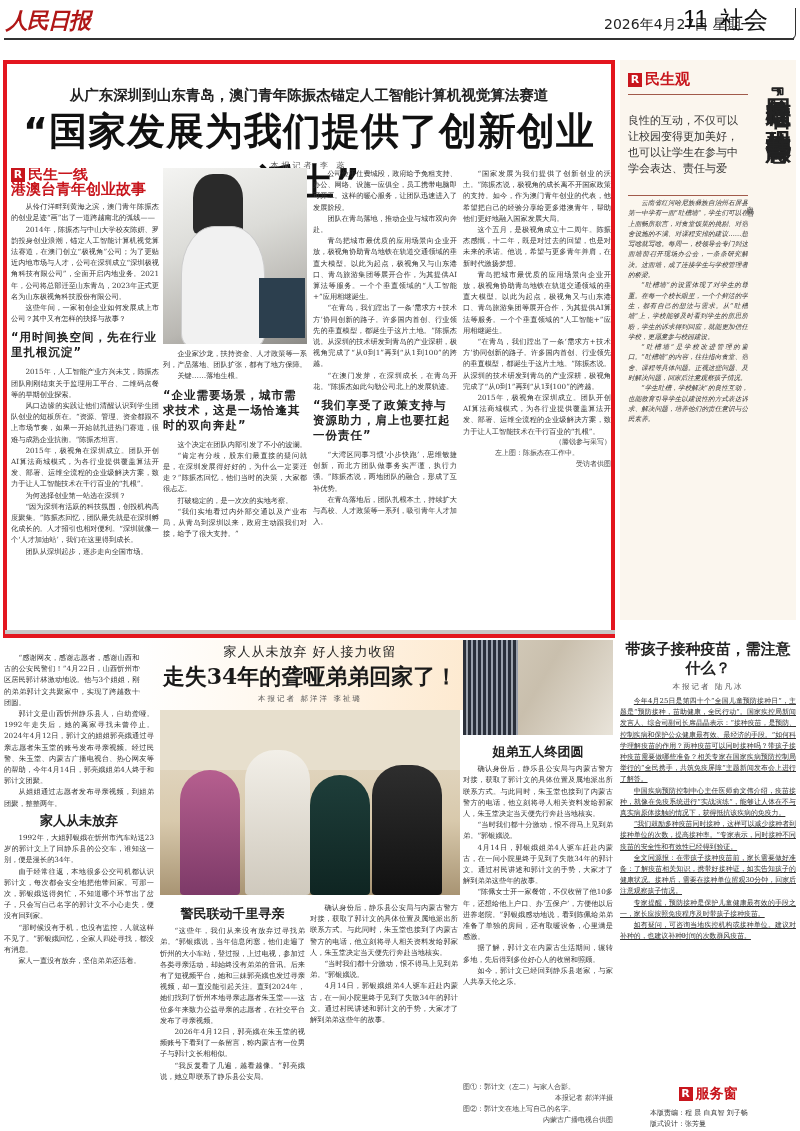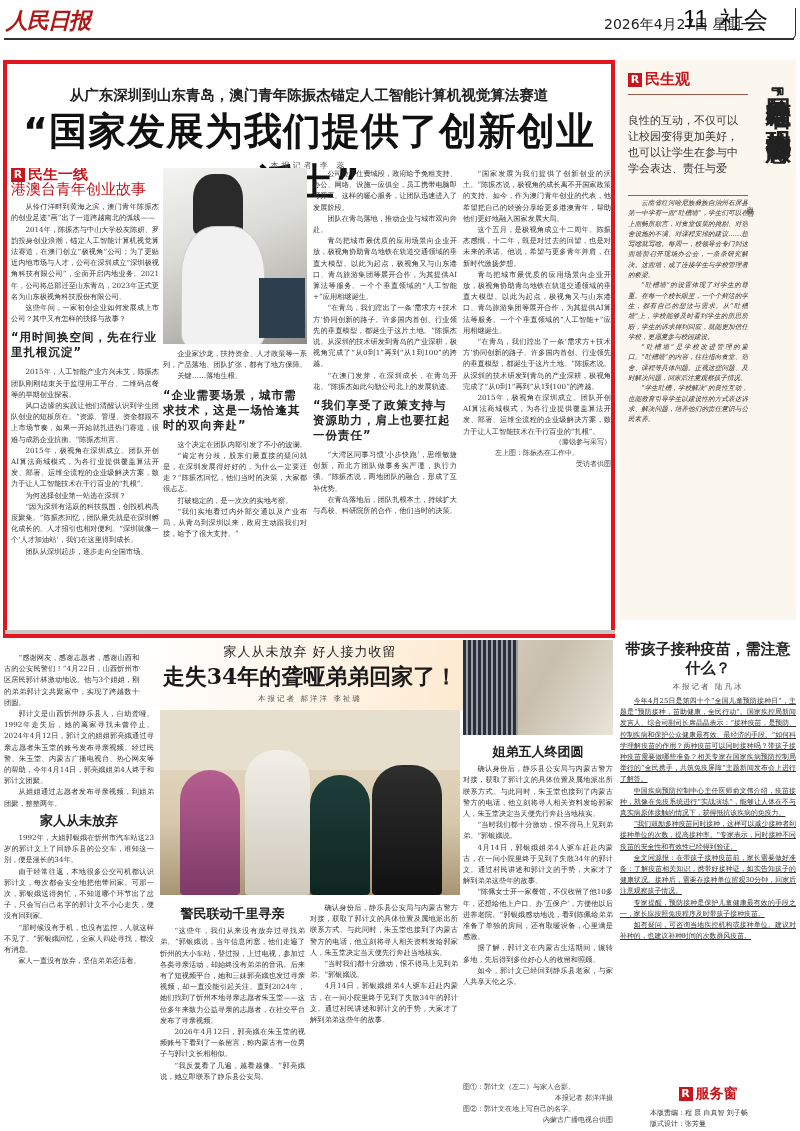--- a/index.html
+++ b/index.html
@@ -18,21 +18,21 @@
   
   .lead { position: absolute; left: 3px; top: 44px; width: 612px; height: 578px; border: 4px solid #e3161f; margin-top: 16px; }
   .kicker { position: absolute; left: 0; top: 22px; width: 604px; text-align: center; font-family: "DejaVu Serif", serif; font-size: 14.5px; font-weight: bold; color: #222; }
   .headline { position: absolute; left: 0; top: 42px; width: 604px; text-align: center; font-family: "DejaVu Sans", sans-serif; font-size: 38px; font-weight: bold; color: #111; letter-spacing: 1px; }
   .byline { position: absolute; left: 0; top: 96px; width: 604px; text-align: center; font-size: 8px; color: #555; letter-spacing: 3px; }
 
   .col { position: absolute; font-size: 7.2px; line-height: 11.2px; color: #333; text-align: justify; overflow: hidden; }
   .col p { text-indent: 2em; }
   .colhead-red { font-family: "DejaVu Sans", sans-serif; font-weight: bold; color: #c8161d; font-size: 15px; display: flex; align-items: center; gap: 3px; }
   .r-badge { display: inline-block; width: 14px; height: 14px; background: #c8161d; color: #fff; font-size: 11px; line-height: 14px; text-align: center; font-weight: bold; }
-  .sub-red { font-family: "DejaVu Sans", sans-serif; color: #c8161d; font-size: 15px; margin-top: 2px; margin-bottom: 6px; }
+  .sub-red { font-family: "DejaVu Sans", sans-serif; color: #c8161d; font-size: 15px; margin-top: 2px; margin-bottom: 6px; font-weight: bold; }
   .subhead { font-family: "DejaVu Sans", sans-serif; font-weight: bold; font-size: 11.5px; line-height: 15px; color: #222; margin: 6px 0; text-align: left; letter-spacing: 1px; }
   .center-head { font-family: "DejaVu Sans", sans-serif; font-weight: bold; font-size: 13px; color: #222; text-align: center; margin: 6px 0; }
 
   .photo { position: absolute; background: linear-gradient(160deg, #f4f4f2 0%, #dcdcd8 40%, #b9b7b2 75%, #8b8a86 100%); overflow: hidden; }
   .photo .figure { position: absolute; border-radius: 40% 40% 10% 10%; }
 
   .credits { font-size: 7px; color: #444; text-align: right; }
 
   .gray-bar { position: absolute; left: 5px; top: 630px; width: 610px; height: 4px; background: #c7c7c7; }
 
@@ -117,21 +117,21 @@
   </div>
 
   <div class="col" style="left:306px; top:104px; width:144px; height:466px;">
     <p>公司位于仕费城段，政府给予免租支持、办公、网络、设施一应俱全，员工携带电脑即可开工。这样的暖心服务，让团队迅速进入了发展阶段。</p>
     <p>团队在青岛落地，推动企业与城市双向奔赴。</p>
     <p>青岛把城市最优质的应用场景向企业开放，极视角协助青岛地铁在轨道交通领域的垂直大模型。以此为起点，极视角又与山东港口、青岛旅游集团等展开合作，为其提供AI算法等服务。一个个垂直领域的“人工智能+”应用相继诞生。</p>
     <p>“在青岛，我们蹚出了一条‘需求方+技术方’协同创新的路子。许多国内首创、行业领先的垂直模型，都诞生于这片土地。”陈振杰说。从深圳的技术研发到青岛的产业深耕，极视角完成了“从0到1”再到“从1到100”的跨越。</p>
     <p>“在澳门发芽，在深圳成长，在青岛开花。”陈振杰如此勾勒公司北上的发展轨迹。</p>
     <div class="subhead">“我们享受了政策支持与资源助力，肩上也要扛起一份责任”</div>
     <p>“大湾区同事习惯‘小步快跑’，思维敏捷创新，而北方团队做事务实严谨，执行力强。”陈振杰说，两地团队的融合，形成了互补优势。</p>
-    <p>在青岛落地后，团队扎根本土，持续扩大与高校、科研院所的合作，他们当时的决策。</p>
+    <p>在青岛落地后，团队扎根本土，持续扩大与高校、人才政策等一系列，吸引青年人才加入。</p>
   </div>
 
   <div class="col" style="left:456px; top:104px; width:148px; height:466px;">
     <p>“国家发展为我们提供了创新创业的沃土。”陈振杰说，极视角的成长离不开国家政策的支持。如今，作为澳门青年创业的代表，他希望把自己的经验分享给更多港澳青年，帮助他们更好地融入国家发展大局。</p>
     <p>这个五月，是极视角成立十二周年。陈振杰感慨，十二年，既是对过去的回望，也是对未来的承诺。他说，希望与更多青年并肩，在新时代激扬梦想。</p>
     <p>青岛把城市最优质的应用场景向企业开放，极视角协助青岛地铁在轨道交通领域的垂直大模型。以此为起点，极视角又与山东港口、青岛旅游集团等展开合作，为其提供AI算法等服务。一个个垂直领域的“人工智能+”应用相继诞生。</p>
     <p>“在青岛，我们蹚出了一条‘需求方+技术方’协同创新的路子。许多国内首创、行业领先的垂直模型，都诞生于这片土地。”陈振杰说。从深圳的技术研发到青岛的产业深耕，极视角完成了“从0到1”再到“从1到100”的跨越。</p>
     <p>2015年，极视角在深圳成立。团队开创AI算法商城模式，为各行业提供覆盖算法开发、部署、运维全流程的企业级解决方案，致力于让人工智能技术在千行百业的“扎根”。</p>
     <div class="credits">（滕锐参与采写）</div>
     <div class="credits" style="text-align:center;">左上图：陈振杰在工作中。</div>

